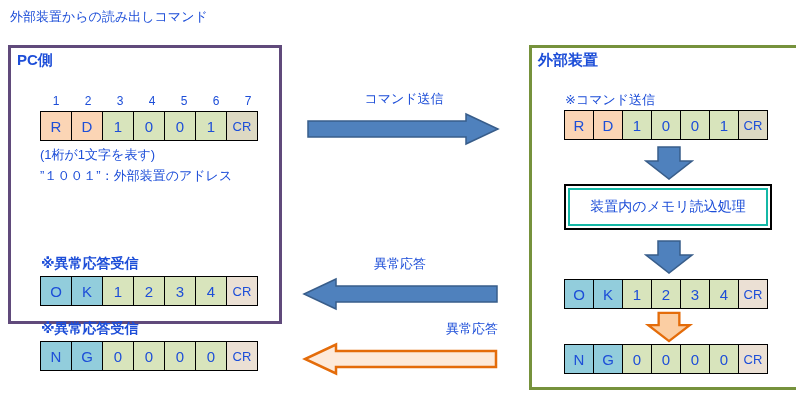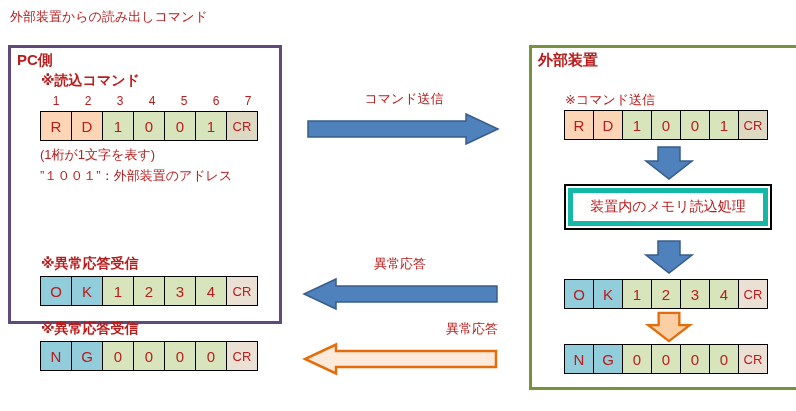--- a/index.html
+++ b/index.html
@@ -1,18 +1,18 @@
 <!DOCTYPE html>
 <html><head>
 <meta charset="utf-8">
 <style>
   html,body{margin:0;padding:0;background:#fff;}
   .canvas{
     position:relative;width:796px;height:411px;background:#ffffff;overflow:hidden;
-    font-family:"Liberation Sans","DejaVu Sans",sans-serif;color:#b91c1c;
+    font-family:"Liberation Sans","DejaVu Sans",sans-serif;color:#1d4ed8;
   }
   .abs{position:absolute;}
   .page-title{left:10px;top:8px;font-size:13px;}
   .panel{position:absolute;background:#fff;box-sizing:border-box;}
   .panel-pc{left:8px;top:45px;width:274px;height:279px;border:3px solid #604A7B;}
   .panel-dev{left:529px;top:45px;width:278px;height:345px;border:3px solid #76923C;}
   .panel-title{left:6px;top:3px;font-size:15px;font-weight:bold;}
   .sec-label{font-size:14px;font-weight:bold;}
   .sec-label-thin{font-size:13px;font-weight:normal;}
   .digit-row{display:flex;}
@@ -25,34 +25,33 @@
   .cell.cr{font-size:13px;}
   .cell-row.sm .cell{width:30px;}
   .c-peach{background:#FBD5B5;}
   .c-green{background:#D8E4BC;}
   .c-blue{background:#92CDDC;}
   .c-tan{background:#DDD9C3;}
   .c-tanl{background:#EBE0D4;}
   .note{font-size:13px;}
   .mid-label{font-size:13px;text-align:center;}
   .proc-box{border:2px solid #000;padding:2px;box-sizing:border-box;background:#fff;}
-  .proc-inner{border:5px solid #14b8a6;height:100%;box-sizing:border-box;
+  .proc-inner{border:2px solid #14b8a6;height:100%;box-sizing:border-box;
               display:flex;align-items:center;justify-content:center;font-size:14px;}
 </style>
 </head>
 <body>
 
 <div class="canvas">
 
   <div class="abs page-title">外部装置からの読み出しコマンド</div>
 
   <div class="panel panel-pc">
     <div class="abs panel-title">PC側</div>
 
-    <div class="abs sec-label" style="left:30px;top:24px;">※読込コマンド</div>
 
     <div class="abs digit-row" style="left:29px;top:46px;">
       <span>1</span>
       <span>2</span>
       <span>3</span>
       <span>4</span>
       <span>5</span>
       <span>6</span>
       <span>7</span>
     </div>

